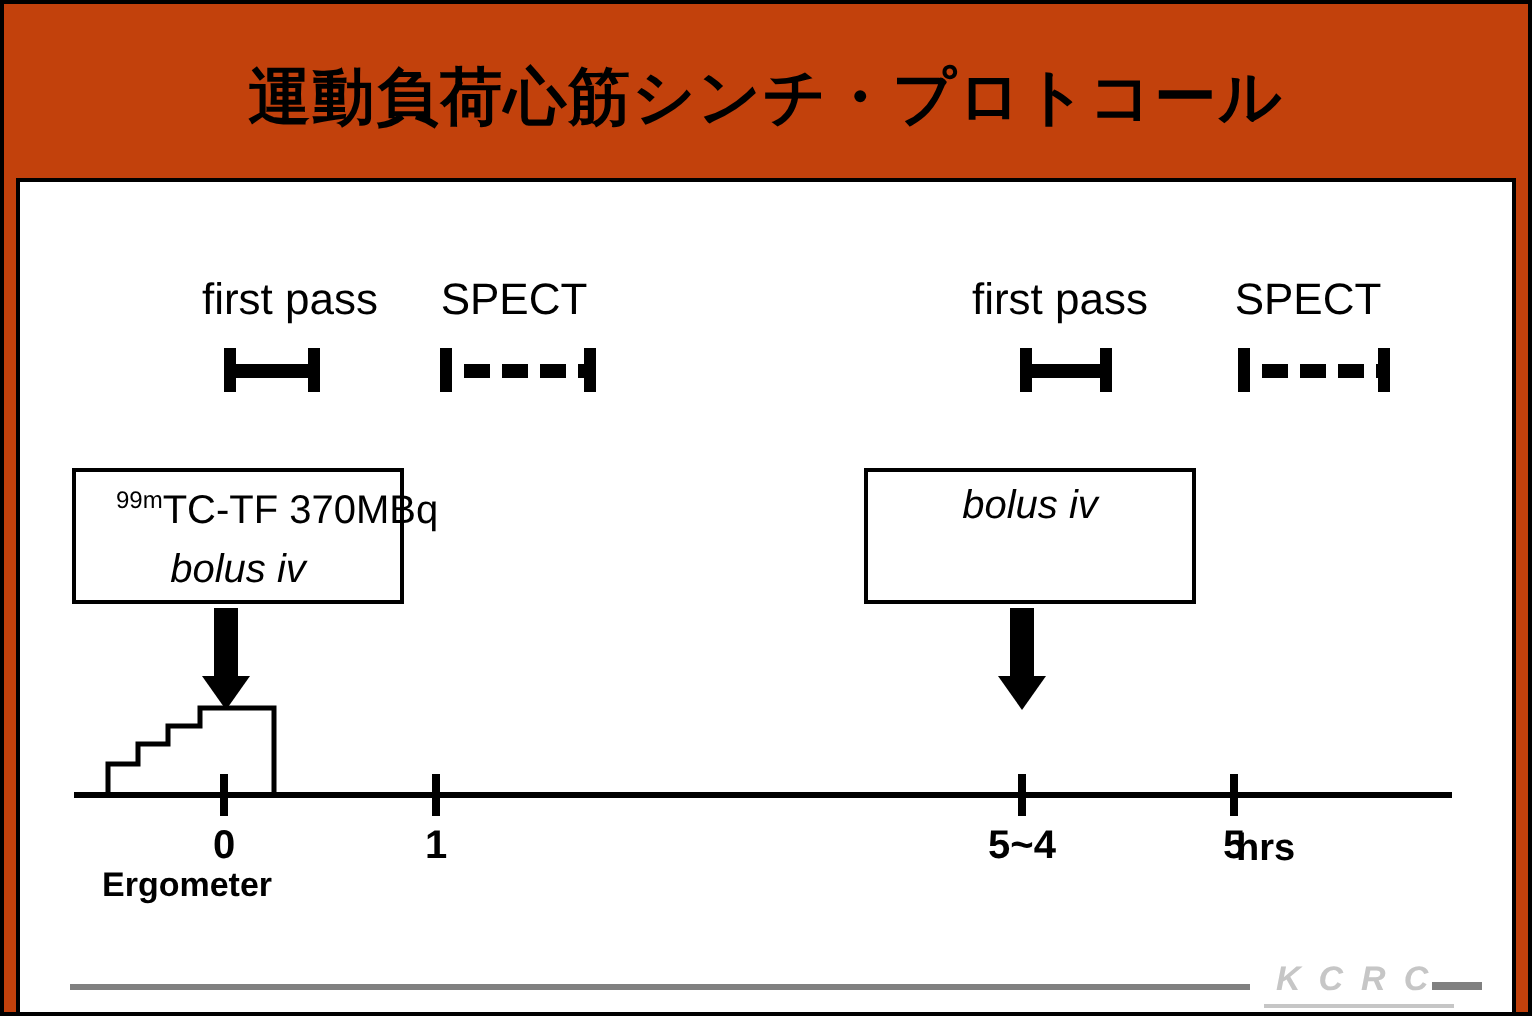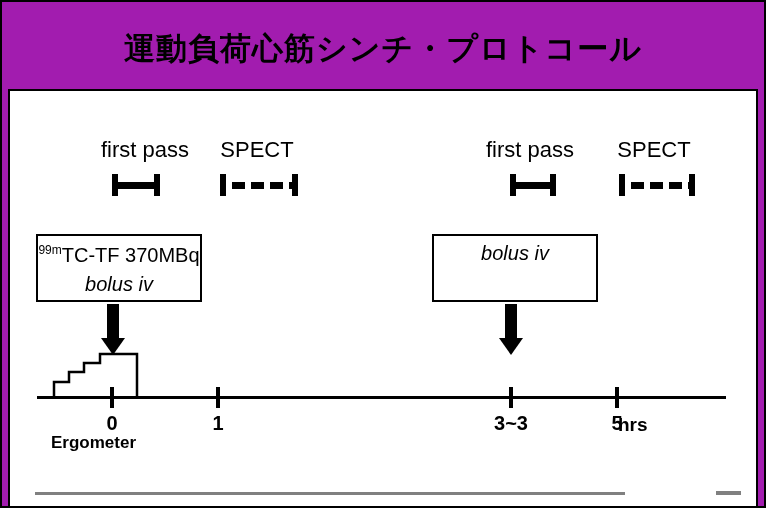--- a/index.html
+++ b/index.html
@@ -6,21 +6,21 @@
   html, body { background: #ffffff; }
   body {
     font-family: "Liberation Sans", "DejaVu Sans", sans-serif;
     color: #000;
   }
   .slide {
     position: relative;
     width: 766px;
     height: 508px;
     border: 2px solid #000;
-    background: #a21caf;
+    background: #c2410c;
     overflow: hidden;
   }
   .slide-title {
     position: absolute;
     top: 26px;
     left: 0;
     width: 100%;
     text-align: center;
     font-size: 31px;
     font-weight: bold;
@@ -72,20 +72,21 @@
     top: 143px;
     width: 166px;
     height: 68px;
     border: 2px solid #000;
     text-align: center;
   }
   .inject-line1 {
     margin-top: 7px;
     font-size: 20px;
     white-space: nowrap;
+    padding-left: 20px;
   }
   .inject-line1 .iso {
     font-size: 12px;
     vertical-align: super;
   }
   .inject-line2 {
     margin-top: 6px;
     font-size: 20px;
     font-style: italic;
   }
@@ -230,23 +231,24 @@
     </svg>
 
     <div class="timeline-line"></div>
     <div class="tick" style="left:100px;"></div>
     <div class="tick" style="left:206px;"></div>
     <div class="tick" style="left:499px;"></div>
     <div class="tick" style="left:605px;"></div>
 
     <div class="tick-label" style="left:92px; width:20px;">0</div>
     <div class="tick-label" style="left:198px; width:20px;">1</div>
-    <div class="tick-label" style="left:476px; width:50px;">3~3</div>
+    <div class="tick-label" style="left:476px; width:50px;">5~4</div>
     <div class="tick-label" style="left:597px; width:20px;">5</div>
     <div class="unit-label" style="left:608px;font-weight:bold;">hrs</div>
 
     <div class="exercise-label">Ergometer</div>
   </div>
 
   <div class="footer-line"></div>
+  <div class="kcrc-logo">KCRC</div>
   <div class="kcrc-dash"></div>
 
 </div>
 
 </body></html>

